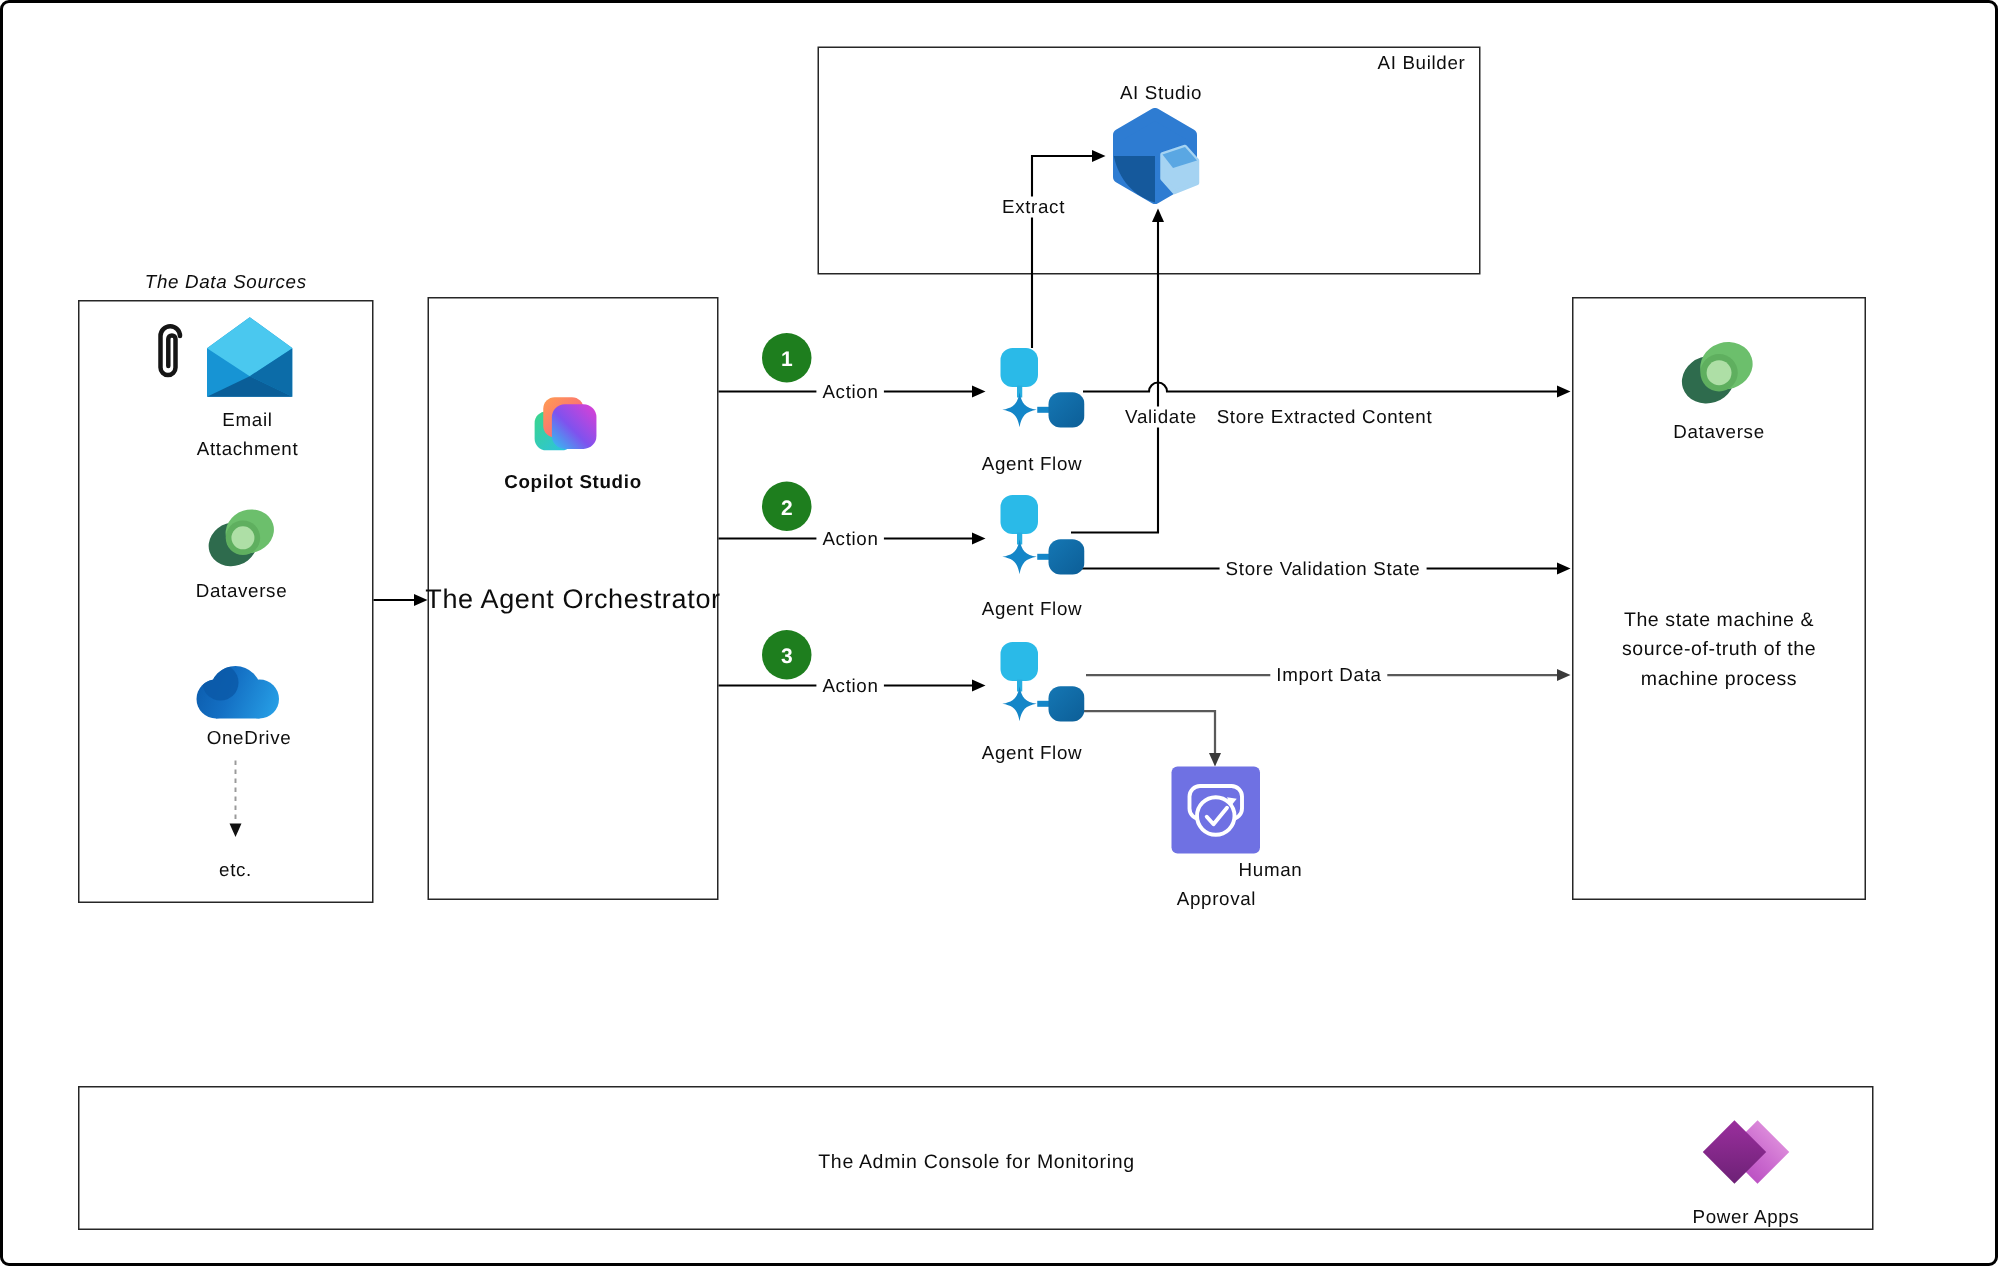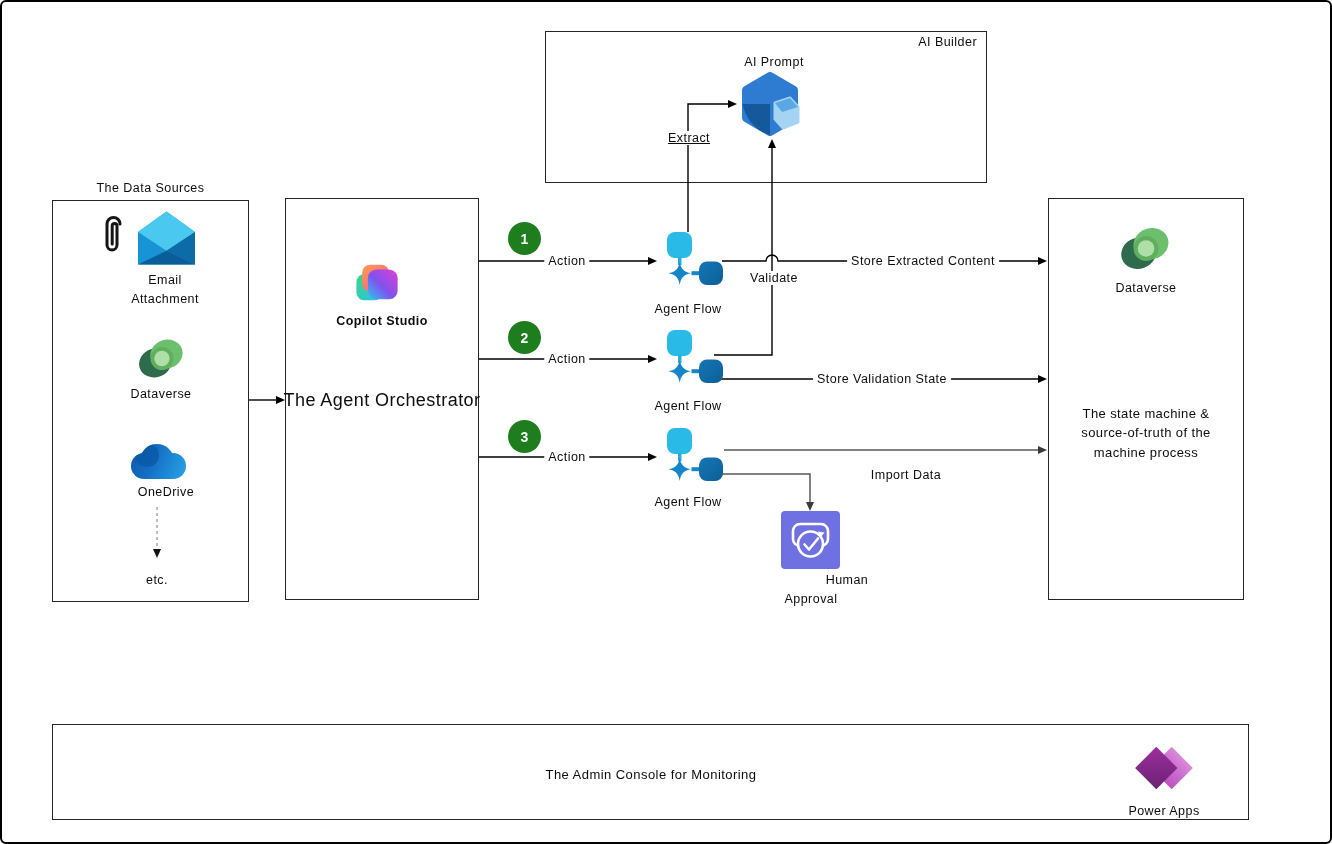--- a/index.html
+++ b/index.html
@@ -50,21 +50,21 @@
           <stop offset="1" stop-color="#EAA6E4"></stop>
       </linearGradient>
       <linearGradient id="pad" x1="0" y1="0" x2="0" y2="1">
         <stop offset="0" stop-color="#9A2F9D"></stop>
           <stop offset="1" stop-color="#6D2176"></stop>
       </linearGradient>
     </defs>
   </svg>
 
   <div class="box" style="left:50px;top:198px;width:197px;height:402px;"></div>
-  <div class="lbl" style="left:50px;top:179px;width:197px;text-align:center;">The Data Sources</div>
+  <div class="lbl" style="left:50px;top:179px;width:197px;text-align:center;font-style:italic;">The Data Sources</div>
 
   <div class="box" style="left:283px;top:196px;width:194px;height:402px;"></div>
   <div class="box" style="left:543px;top:29px;width:442px;height:152px;"></div>
   <div class="box" style="left:1046px;top:196px;width:196px;height:402px;"></div>
   <div class="box" style="left:50px;top:722px;width:1197px;height:96px;"></div>
 
   <svg class="overlay" width="1332" height="844">
     <g stroke="#000" stroke-width="1.4" fill="none">
       <line x1="247" y1="398" x2="274" y2="398"></line>
         <polygon points="283,398 274,394 274,402" fill="#000" stroke="none"></polygon>
@@ -165,30 +165,30 @@
     <svg width="45" height="46" viewBox="0 0 46 48">
       <rect x="1" y="16" width="27" height="27" rx="8" fill="url(#cp1)"></rect>
       <rect x="7" y="6" width="28" height="28" rx="8" fill="url(#cp2)"></rect>
       <rect x="13" y="11" width="31" height="31" rx="9" fill="url(#cp3)"></rect>
     </svg>
   </div>
   <div class="lbl ctr" style="left:380px;top:319px;font-weight:bold;">Copilot Studio</div>
   <div class="lbl ctr" style="left:380px;top:398px;font-size:18px;">The Agent Orchestrator</div>
 
   <div class="lbl" style="left:850px;top:33px;width:125px;text-align:right;">AI Builder</div>
-  <div class="lbl ctr" style="left:772px;top:60px;">AI Prompt</div>
+  <div class="lbl ctr" style="left:772px;top:60px;">AI Studio</div>
   <div class="icon" style="left:736px;top:70px;">
     <svg width="64" height="68" viewBox="0 0 64 68">
       <polygon points="32,4 56,18 56,46 32,60 8,46 8,18" fill="#2E7CD2" stroke="#2E7CD2" stroke-width="8" stroke-linejoin="round"></polygon>
       <path d="M32 32 L32 63 C18 59 8 48 4.5 32 Z" fill="#15599C"></path>
       <path d="M37 31 L52 26 L60 35 L60 50 L45 56 L37 47 Z" fill="#A5D3F2" stroke="#A5D3F2" stroke-width="3" stroke-linejoin="round"></path>
       <path d="M37 31 L52 26 L60 35 L44 40 Z" fill="#5AA7E3"></path>
     </svg>
   </div>
-  <div class="lbl ctr online" style="left:687px;top:136px;text-decoration:underline;">Extract</div>
+  <div class="lbl ctr online" style="left:687px;top:136px;">Extract</div>
   <div class="lbl ctr online" style="left:772px;top:276px;">Validate</div>
 
   <div class="badge" style="left:506px;top:220px;">1</div>
   <div class="badge" style="left:506px;top:319px;">2</div>
   <div class="badge" style="left:506px;top:418px;">3</div>
 
   <div class="lbl ctr online" style="left:565px;top:259px;">Action</div>
   <div class="lbl ctr online" style="left:565px;top:357px;">Action</div>
   <div class="lbl ctr online" style="left:565px;top:455px;">Action</div>
 
@@ -217,23 +217,23 @@
       <path d="M22.7 31.5 C24 39.2 26.8 42 34.2 43.2 C26.8 44.4 24 47.2 22.7 54.9 C21.4 47.2 18.6 44.4 11.2 43.2 C18.6 42 21.4 39.2 22.7 31.5 Z" fill="#1486C8"></path>
       <rect x="34.5" y="41.2" width="9" height="4" fill="#1486C8"></rect>
       <rect x="42" y="31.5" width="24" height="23.5" rx="8" fill="url(#afsq)"></rect>
     </svg>
   </div>
 
   <div class="lbl ctr" style="left:686px;top:307px;">Agent Flow</div>
   <div class="lbl ctr" style="left:686px;top:404px;">Agent Flow</div>
   <div class="lbl ctr" style="left:686px;top:500px;">Agent Flow</div>
 
-  <div class="lbl ctr online" style="left:881px;top:259px;margin-left:40px;">Store Extracted Content</div>
+  <div class="lbl ctr online" style="left:881px;top:276px;">Store Extracted Content</div>
   <div class="lbl ctr online" style="left:880px;top:377px;">Store Validation State</div>
-  <div class="lbl ctr online" style="left:904px;top:448px;margin-top:25px;">Import Data</div>
+  <div class="lbl ctr online" style="left:884px;top:448px;">Import Data</div>
 
   <div class="approval-tile" style="left:779px;top:509px;">
     <svg width="59" height="58" viewBox="0 0 59 58">
       <rect x="12" y="13" width="35" height="22" rx="7" fill="none" stroke="#fff" stroke-width="2.6"></rect>
       <circle cx="29.5" cy="33" r="12.5" fill="#6F71E3" stroke="#fff" stroke-width="2.6"></circle>
       <path d="M23.5 33.5 l4.5 5 9 -11" fill="none" stroke="#fff" stroke-width="2.6" stroke-linecap="round" stroke-linejoin="round"></path>
       <polygon points="37,20.5 43.5,21.5 39.5,26.5" fill="#fff"></polygon>
     </svg>
   </div>
   <div class="lbl ctr" style="left:809px;top:578px;margin-left:36px;">Human</div>

